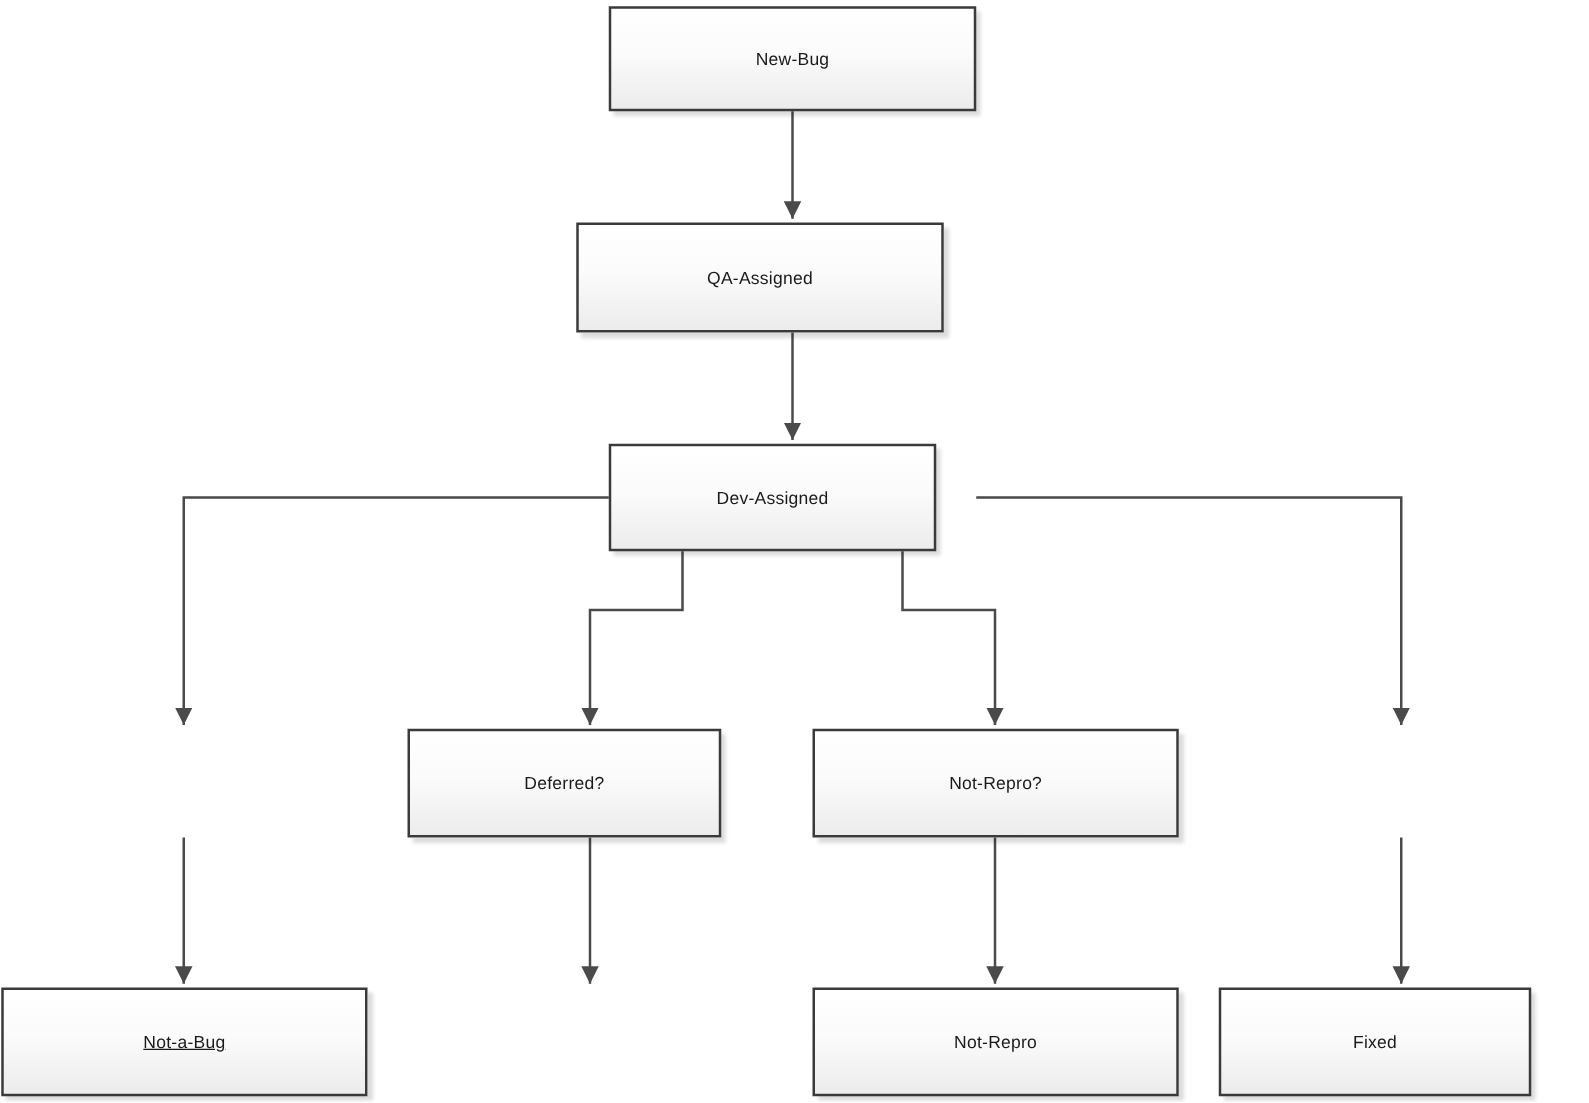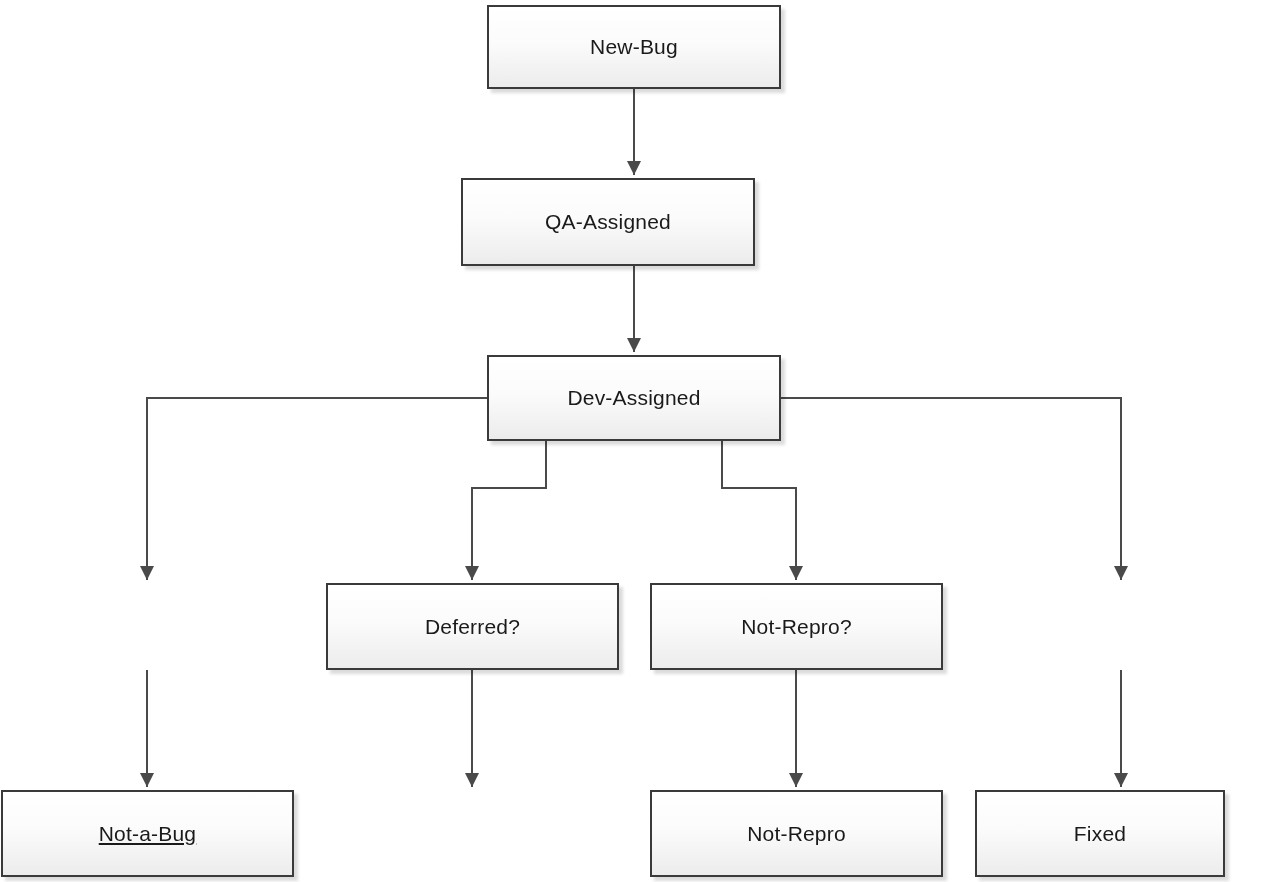--- a/index.html
+++ b/index.html
@@ -32,21 +32,21 @@
   }
   .node {
     position: absolute;
     box-sizing: border-box;
     display: flex;
     align-items: center;
     justify-content: center;
     border: 2px solid var(--node-border, #3a3a3a);
     background: linear-gradient(180deg, #ffffff 0%, #fbfbfb 45%, #ececec 100%);
     box-shadow: 4px 4px 3px rgba(0, 0, 0, 0.14);
-    font-size: 21px;
+    font-size: 14px;
     color: var(--text, #1a1a1a);
     text-align: center;
     letter-spacing: 0.2px;
   }
   .node span {
     display: inline-block;
     line-height: 1.2;
   }
   polyline.connector {
     fill: none;
@@ -77,24 +77,24 @@
         <polyline class="connector" points="1121,670 1121,787" marker-end="url(#arrowhead)"></polyline>
       </g>
   </svg>
   <div id="node-layer">
       <div class="node" style="left: 487px; top: 5px; width: 294px; height: 84px;">
         <span>New-Bug</span>
       </div>
       <div class="node" style="left: 461px; top: 178px; width: 294px; height: 88px;">
         <span>QA-Assigned</span>
       </div>
-      <div class="node" style="left: 487px; top: 355px; width: 294px; height: 86px;">
+      <div class="node" style="left: 487px; top: 355px; width: 262px; height: 86px;">
         <span>Dev-Assigned</span>
       </div>
-      <div class="node" style="left: 326px; top: 583px; width: 293px; height: 87px; justify-content: center;">
+      <div class="node" style="left: 326px; top: 583px; width: 251px; height: 87px; justify-content: center;">
         <span>Deferred?</span>
       </div>
       <div class="node" style="left: 650px; top: 583px; width: 293px; height: 87px;">
         <span>Not-Repro?</span>
       </div>
       <div class="node" style="left: 1px; top: 790px; width: 293px; height: 87px; text-decoration: underline;">
         <span>Not-a-Bug</span>
       </div>
       <div class="node" style="left: 650px; top: 790px; width: 293px; height: 87px;">
         <span>Not-Repro</span>

